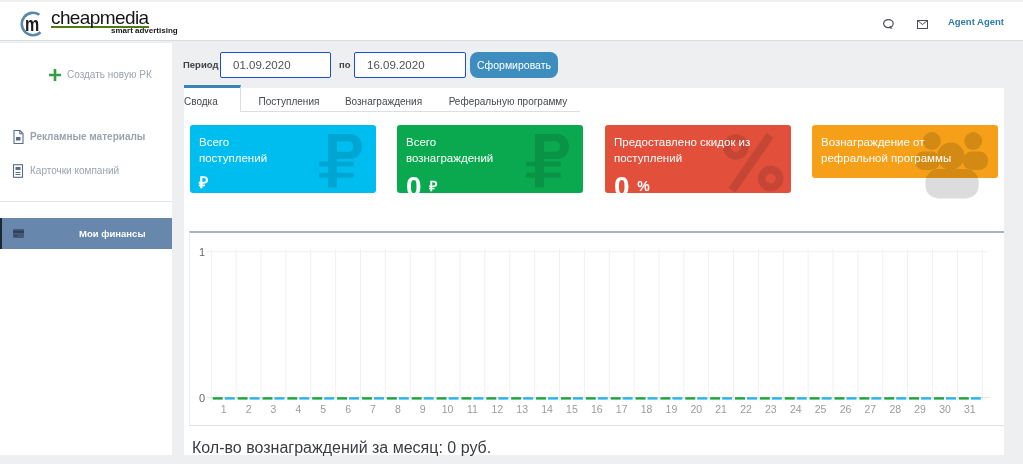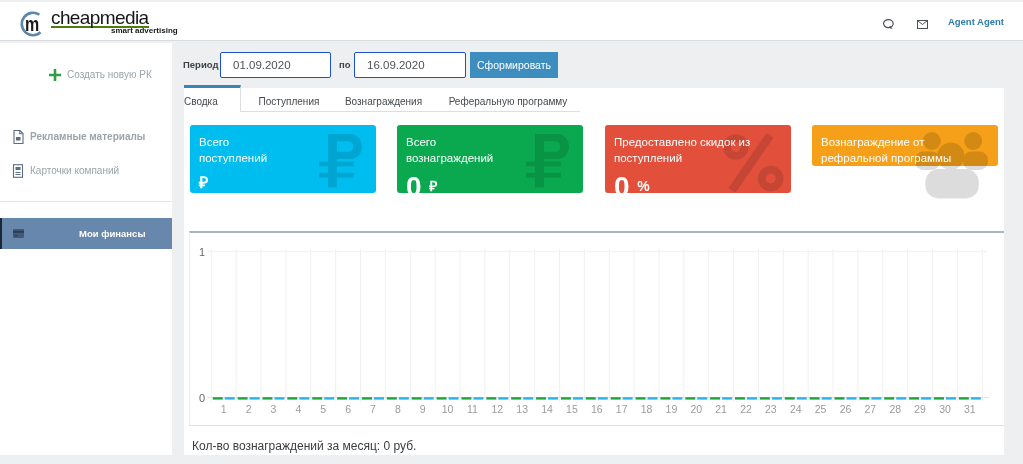--- a/index.html
+++ b/index.html
@@ -19,41 +19,41 @@
 .menu-item { position:absolute; left:0; width:172px; height:32px; font-size:10px; color:#9aa4ac; }
 .menu-item .txt { position:absolute; left:30px; top:10px; }
 .menu-item .ic { position:absolute; left:11px; top:9px; width:14px; height:14px; }
 .sep { position:absolute; left:0; top:158px; width:172px; height:1px; background:#e3e6e9; }
 .fin { position:absolute; left:0; top:175px; width:172px; height:31px; background:#6787ac; border-left:2px solid #1c2735; }
 .fin .txt { position:absolute; left:37px; top:10px; font-size:9.5px; font-weight:bold; color:#fff;margin-left:40px; }
 
 
 .plabel { position:absolute; font-size:9.5px; font-weight:bold; color:#3e4347; }
 .pinput { position:absolute; top:52px; height:26px; background:#fff; border:1px solid #1d4ed8; border-radius:2px; font-size:11.5px; color:#4e5256; line-height:24px; padding-left:12px; }
-.pbtn { position:absolute; left:470px; top:52px; width:88px; height:26px; background:#3d8ebf; border-radius:0; color:#fff; font-size:10.5px; text-align:center; line-height:26px; }
+.pbtn { position:absolute; left:470px; top:52px; width:88px; height:26px; background:#3d8ebf; border-radius:8px; color:#fff; font-size:10.5px; text-align:center; line-height:26px; }
 
 
 .panel { position:absolute; left:184px; top:88px; width:820px; height:367px; background:#fff; }
 .tab-active { position:absolute; left:184px; top:85px; width:57px; height:27px; background:#fff; border-top:3px solid #3884b5; border-right:1px solid #dcdfe2; font-size:10px; color:#45494d; line-height:27px; }
 .tab { position:absolute; top:85px; height:27px; font-size:10px; color:#45494d; line-height:34px; text-align:center; }
 .tabline { position:absolute; left:241px; top:111px; width:339px; height:1px; background:#dcdfe2; }
 
 
 .card { position:absolute; top:125px; width:186px; height:68px; border-radius:3px; color:#fff; }
 .card .title { position:absolute; left:9px; top:8.5px; font-size:11.5px; line-height:16px; z-index:2; }
 .card .val { position:absolute; left:9px; top:48px; font-size:28px; font-weight:bold; line-height:28px; z-index:2; }
 .card .val small { font-size:14px; vertical-align:5.5px; line-height:10px; }
 .c1 { left:190px; background:#00bdf0; }
 .c2 { left:397px; background:#0aa94f; }
 .c3 { left:605px; background:#e2503c; }
-.c4 { left:812px; background:#f5a018; height:41px; }
+.c4 { left:812px; background:#f5a018; height:53px; }
 
 
 .chartbox { position:absolute; left:189px; top:231px; width:815px; height:195px; border-top:2px solid #a9b3c3; border-left:1px solid #ededed; border-bottom:1px solid #e0e0e0; }
-.bottomtext { position:absolute; left:192px; top:439px; font-size:12px; color:#3a3d40; }
+.bottomtext { position:absolute; left:192px; top:439px; font-size:16px; color:#3a3d40; }
 </style>
 </head>
 <body>
 
 <div class="header">
   <svg class="logo-c" width="26" height="26" viewBox="0 0 26 26">
     <path d="M19.4 3.8 A11.2 11.2 0 1 0 20.5 21.3" fill="none" stroke="#5b87ab" stroke-width="2.6"></path>
   </svg>
   <div class="logo-m">m</div>
   <div class="logo-text">cheapmedia</div>

